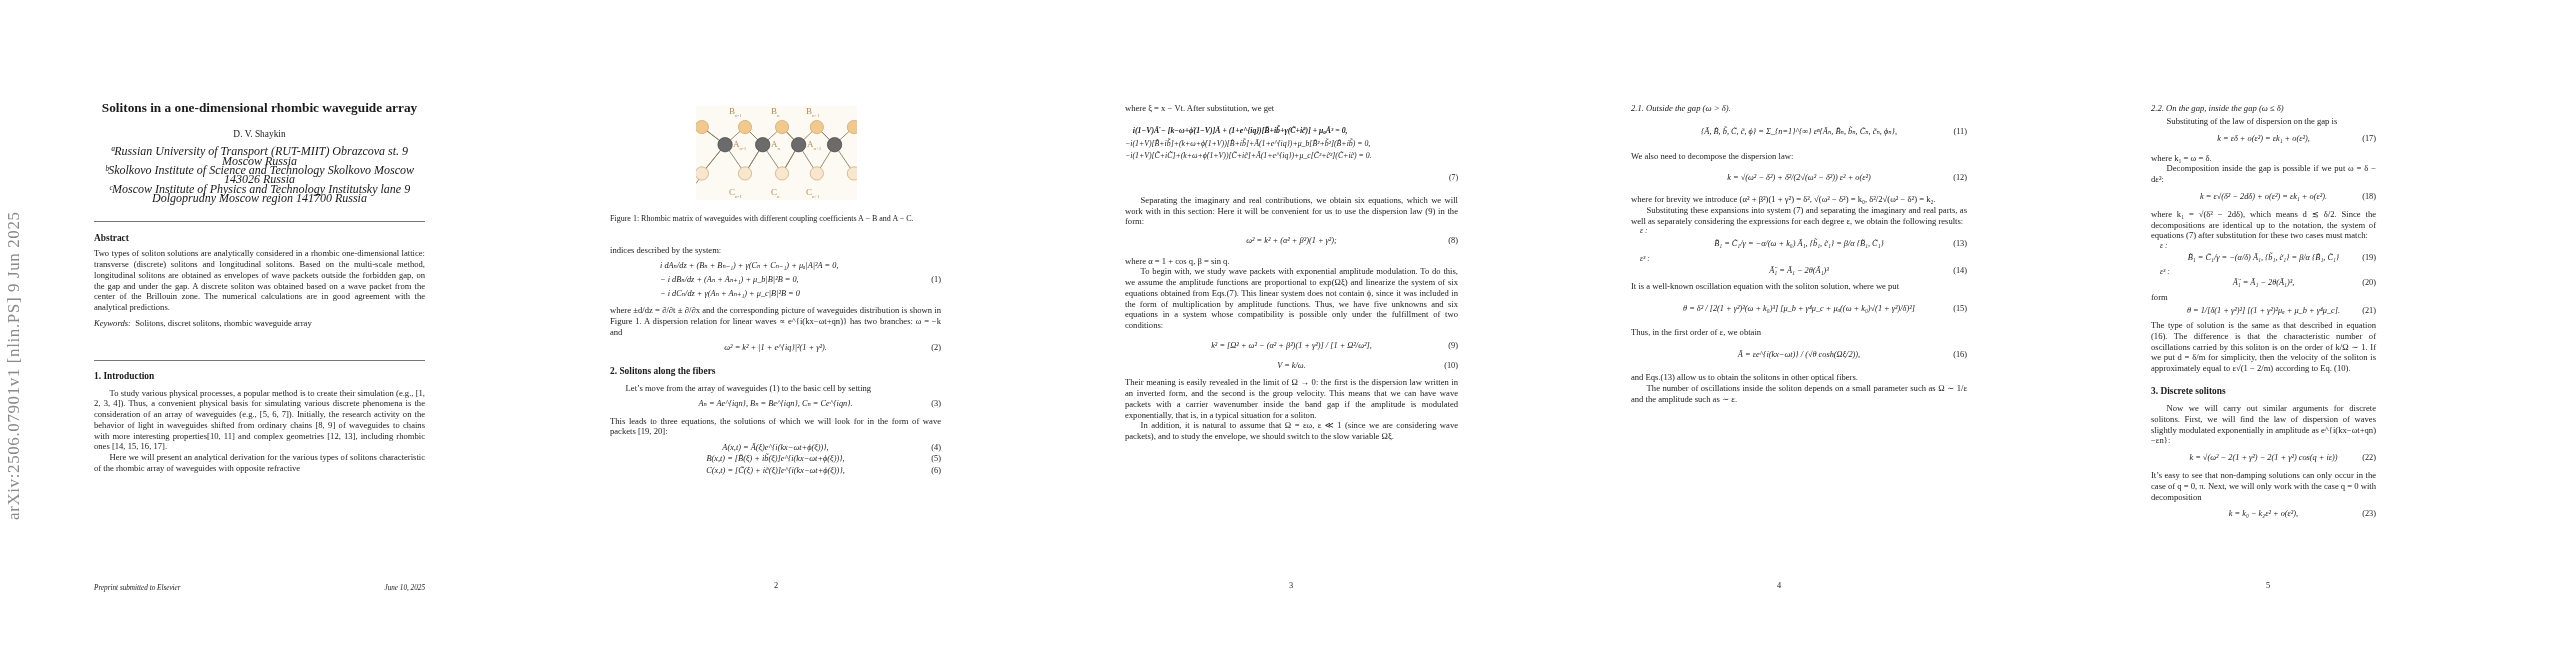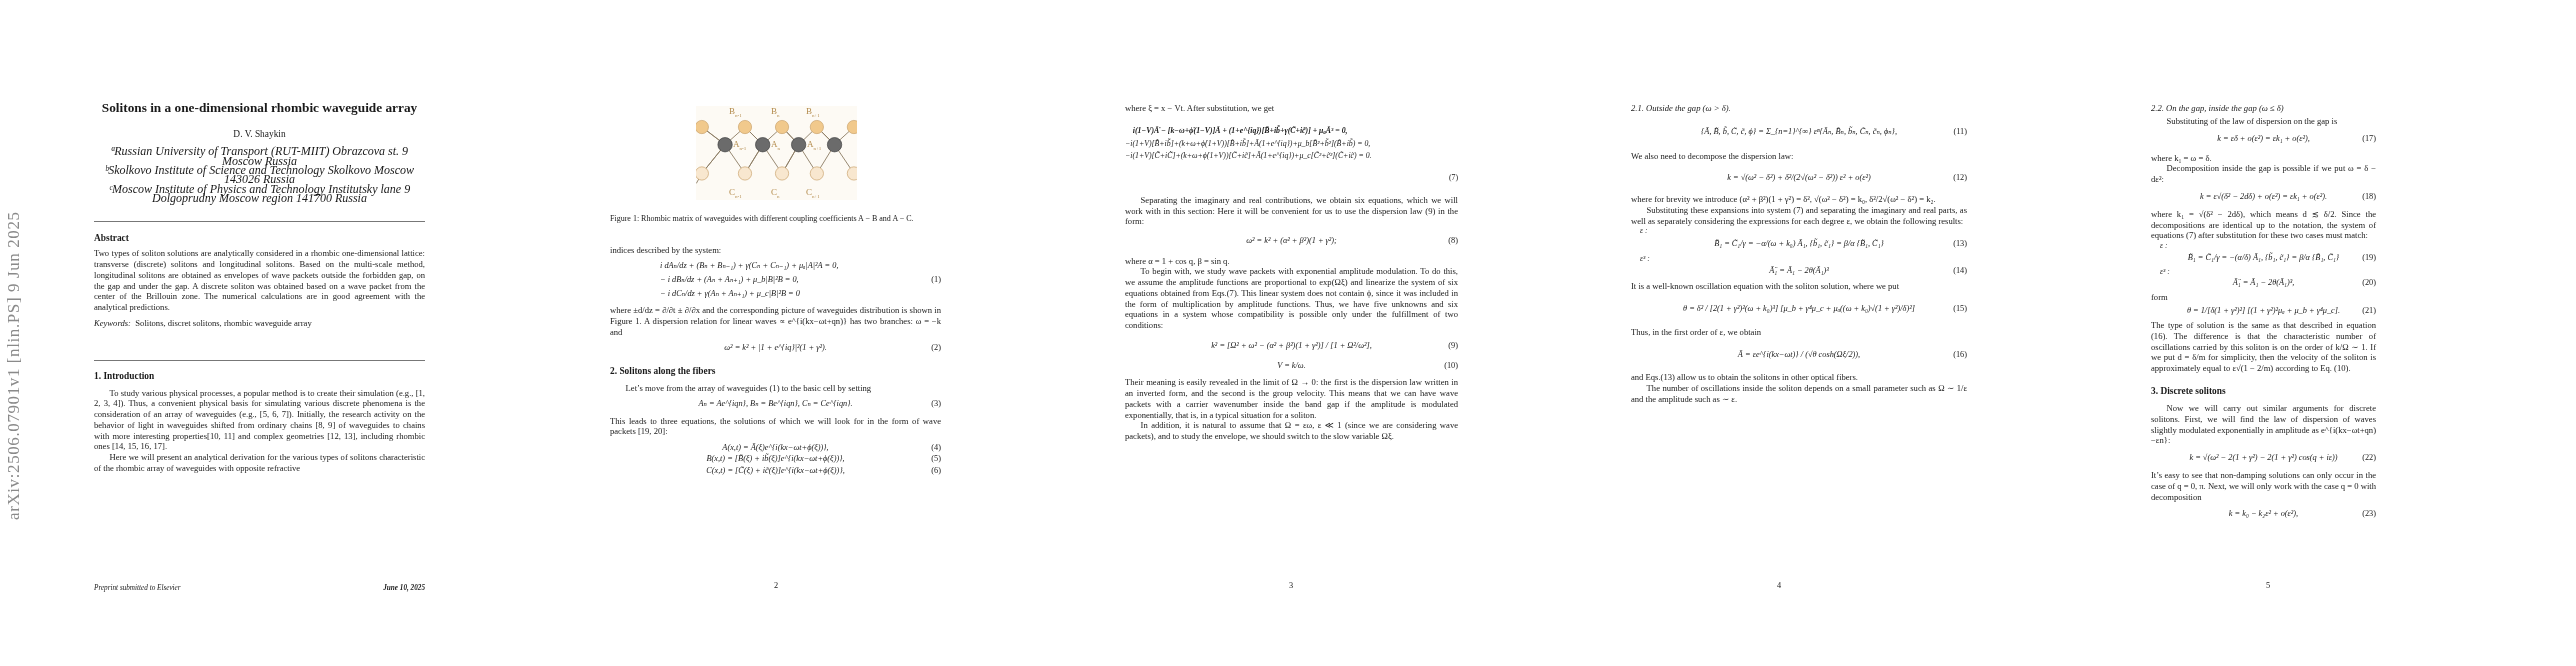--- a/index.html
+++ b/index.html
@@ -53,21 +53,21 @@
   </div>
   <div class="rule" style="position:absolute; top:360px; width:331px;"></div>
   <div style="position:absolute; top:371px; width:331px;">
     <div class="sec" style="margin-top:0;">1.  Introduction</div>
     <div class="txt">
       <p class="ind">To study various physical processes, a popular method is to create their simulation (e.g., [1, 2, 3, 4]). Thus, a convenient physical basis for simulating various discrete phenomena is the consideration of an array of waveguides (e.g., [5, 6, 7]). Initially, the research activity on the behavior of light in waveguides shifted from ordinary chains [8, 9] of waveguides to chains with more interesting properties[10, 11] and complex geometries [12, 13], including rhombic ones [14, 15, 16, 17].</p>
       <p class="ind">Here we will present an analytical derivation for the various types of solitons characteristic of the rhombic array of waveguides with opposite refractive</p>
     </div>
   </div>
   <div class="footer" style="left:0;">Preprint submitted to Elsevier</div>
-  <div class="footer" style="right:0;font-weight:bold;">June 10, 2025</div>
+  <div class="footer" style="right:0;">June 10, 2025</div>
 </div>
 
 <div class="page" style="left:610px; width:331px;">
 
   <div style="position:absolute; left:86px; top:106px; width:161px; height:94px; background:#fdfaf4;">
     <svg width="161" height="94" viewBox="0 0 290 170">
       <g stroke="#8a7a62" stroke-width="1.6" fill="none">
         <polyline points="0,40 10,38 52,70 10,122 0,140"></polyline>
         <polyline points="10,38 52,70 88,38 120,70 88,122 52,70 10,122"></polyline>
         <polyline points="88,38 120,70 155,38 185,70 155,122 120,70 88,122"></polyline>

